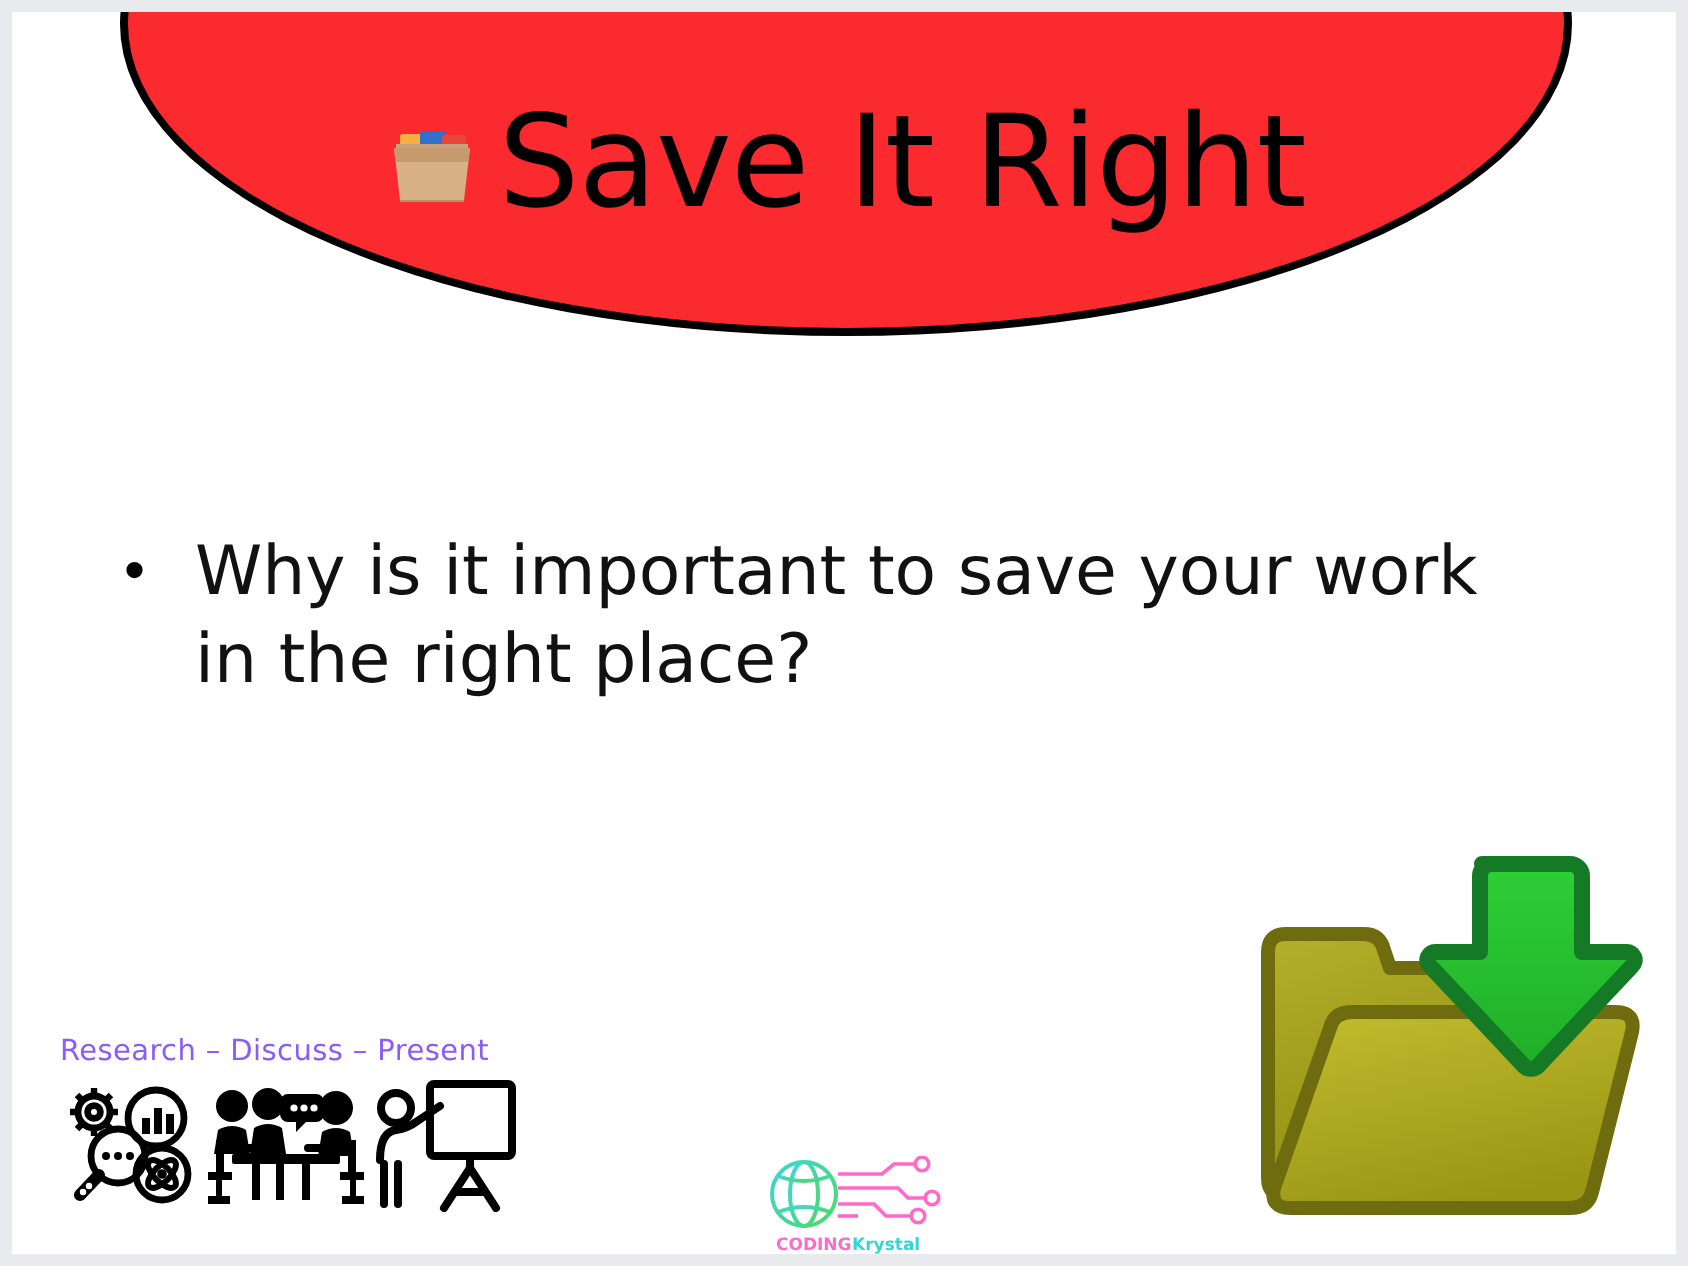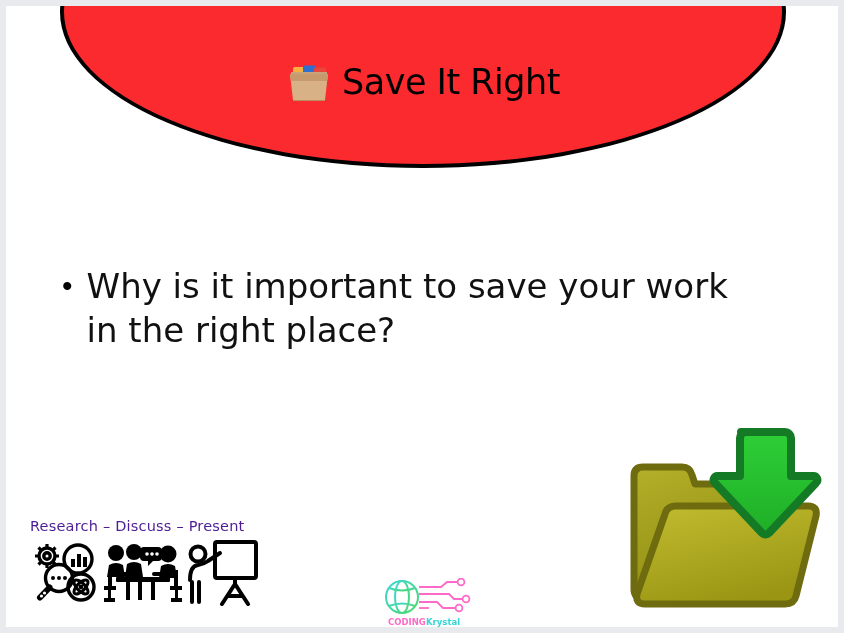--- a/index.html
+++ b/index.html
@@ -61,21 +61,21 @@
   #title-emoji {
     width: 46px;
     height: 46px;
     position: relative;
     flex: 0 0 auto;
     margin-top: 2px;
   }
 
   #title-text {
     font-family: "DejaVu Sans", sans-serif;
-    font-size: 35px;
+    font-size: 64px;
     font-weight: 400;
     color: #000000;
     letter-spacing: -0.5px;
     line-height: 1;
     white-space: nowrap;
     text-align: center;
   }
 
   
   #body-list {
@@ -98,33 +98,34 @@
     color: #000;
     flex: 0 0 auto;
   }
   .bullet-text {
     font-family: "DejaVu Sans", sans-serif;
     font-size: 34px;
     line-height: 44px;
     color: #111111;
     font-weight: 400;
     max-width: 660px;
+    margin-left: 11px;
   }
 
   
   #footer-rdp {
     position: absolute;
     left: 24px;
     top: 512px;
     width: 250px;
   }
   #rdp-caption {
     font-family: "DejaVu Sans", sans-serif;
     font-size: 14.5px;
-    color: #4c1d95;
+    color: #8b5cf6;
     letter-spacing: 0.2px;
     white-space: nowrap;
     margin-bottom: 4px;
   }
   #rdp-icons {
     display: flex;
     align-items: flex-end;
     gap: 4px;
   }
   .rdp-icon { display:block; }

